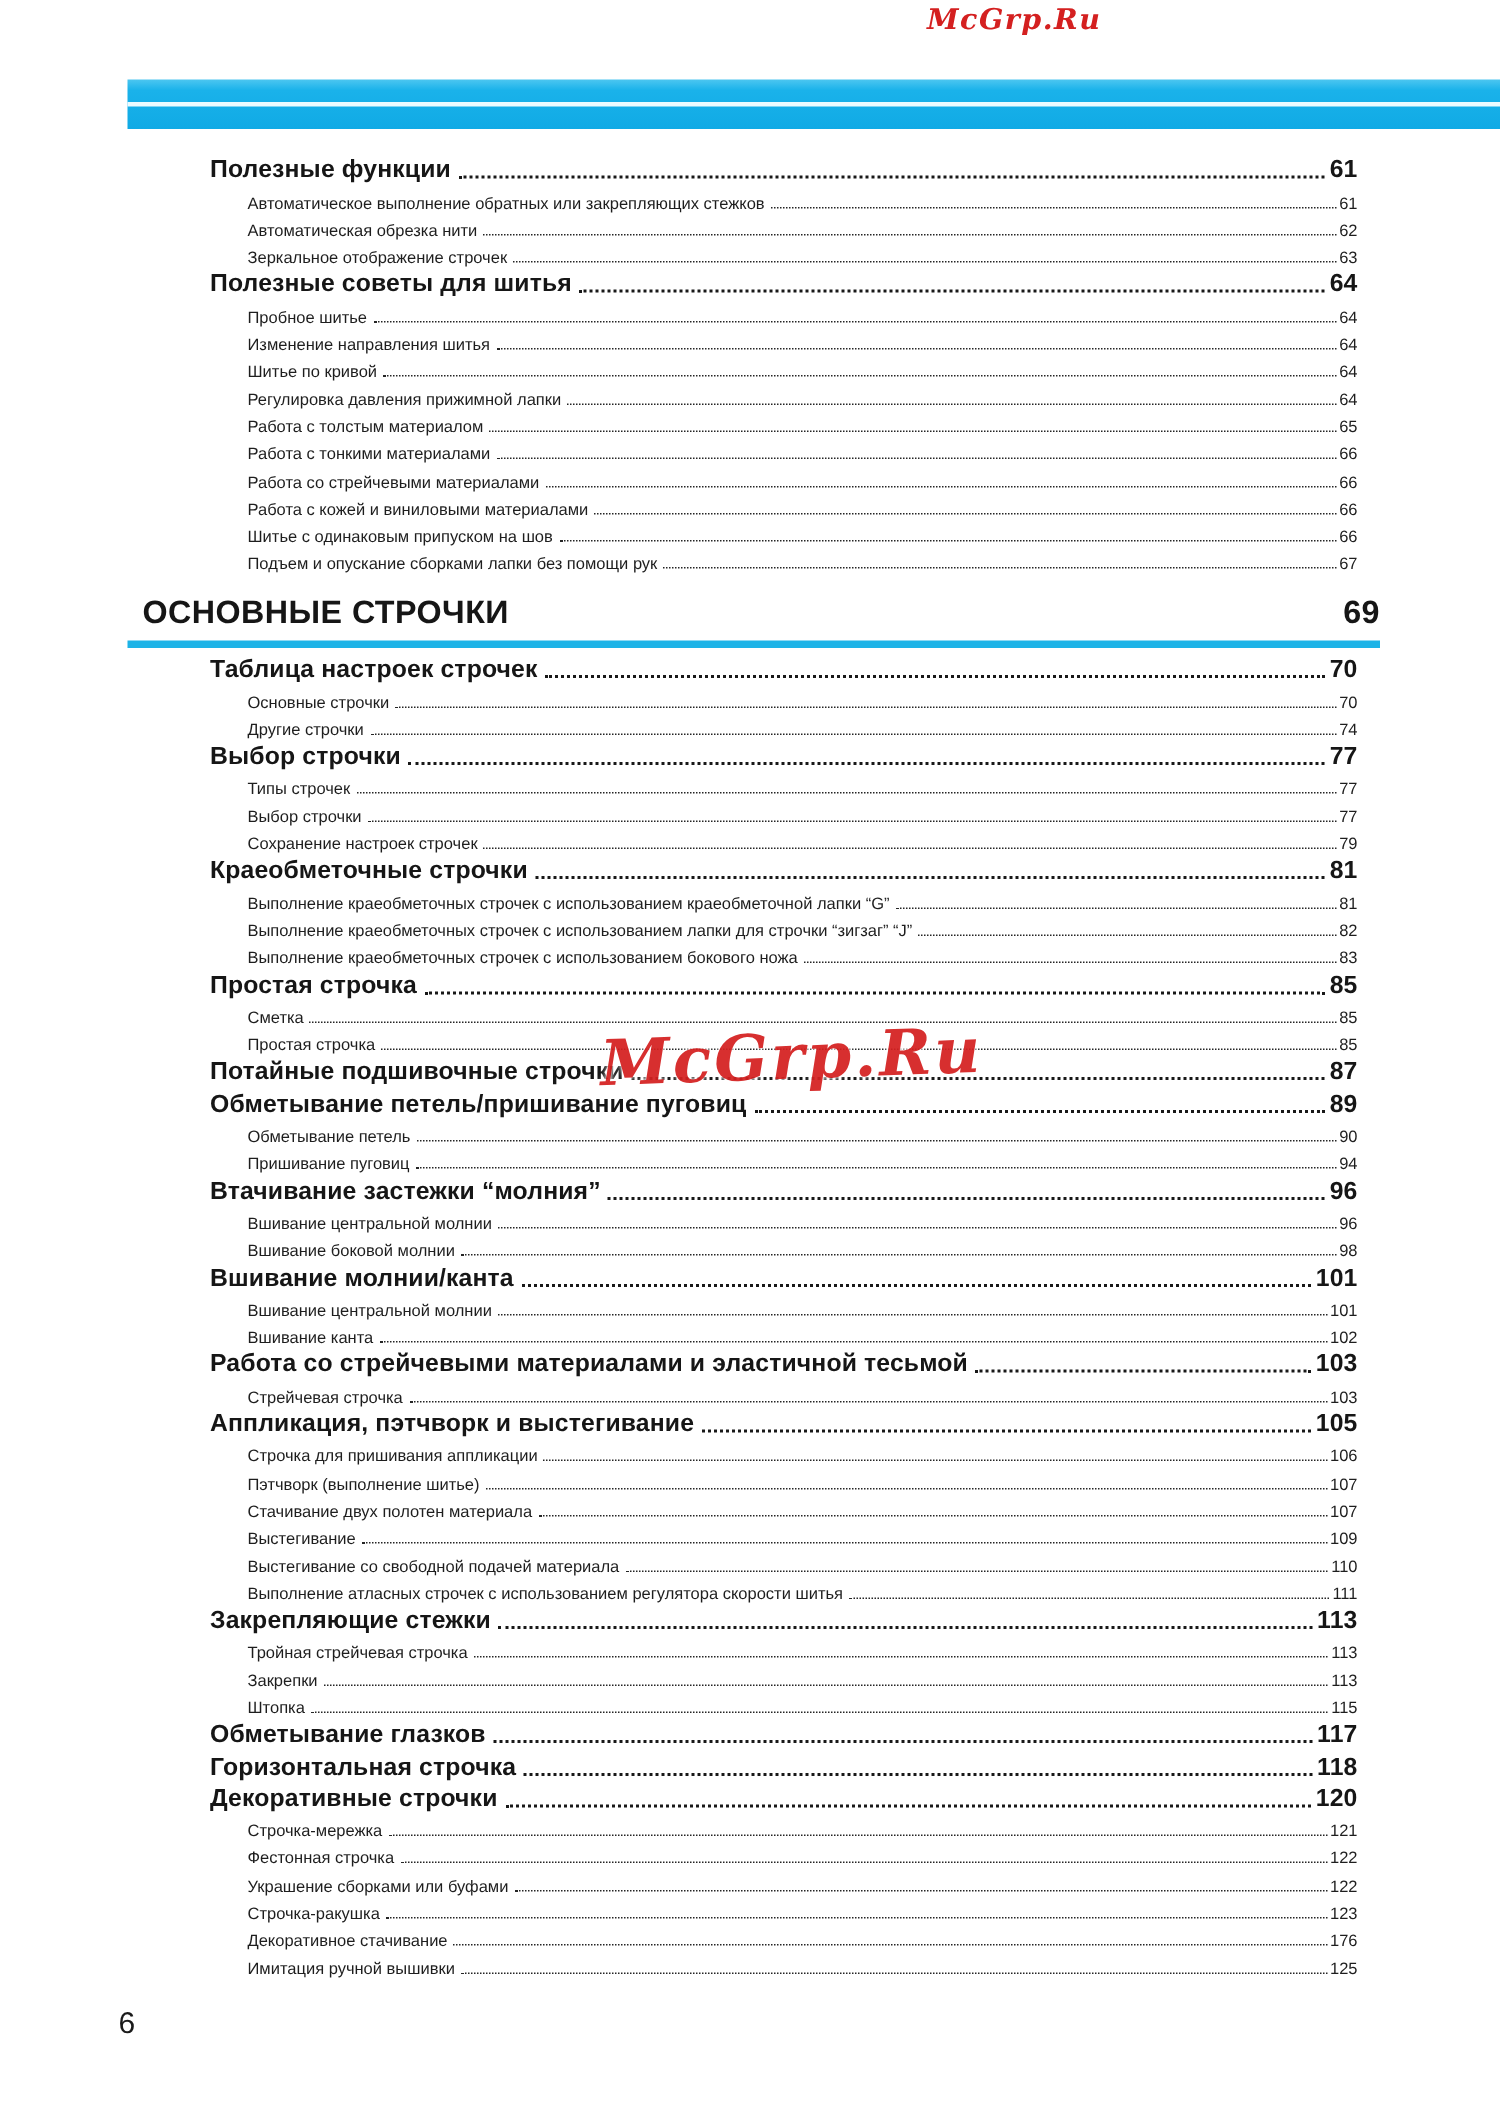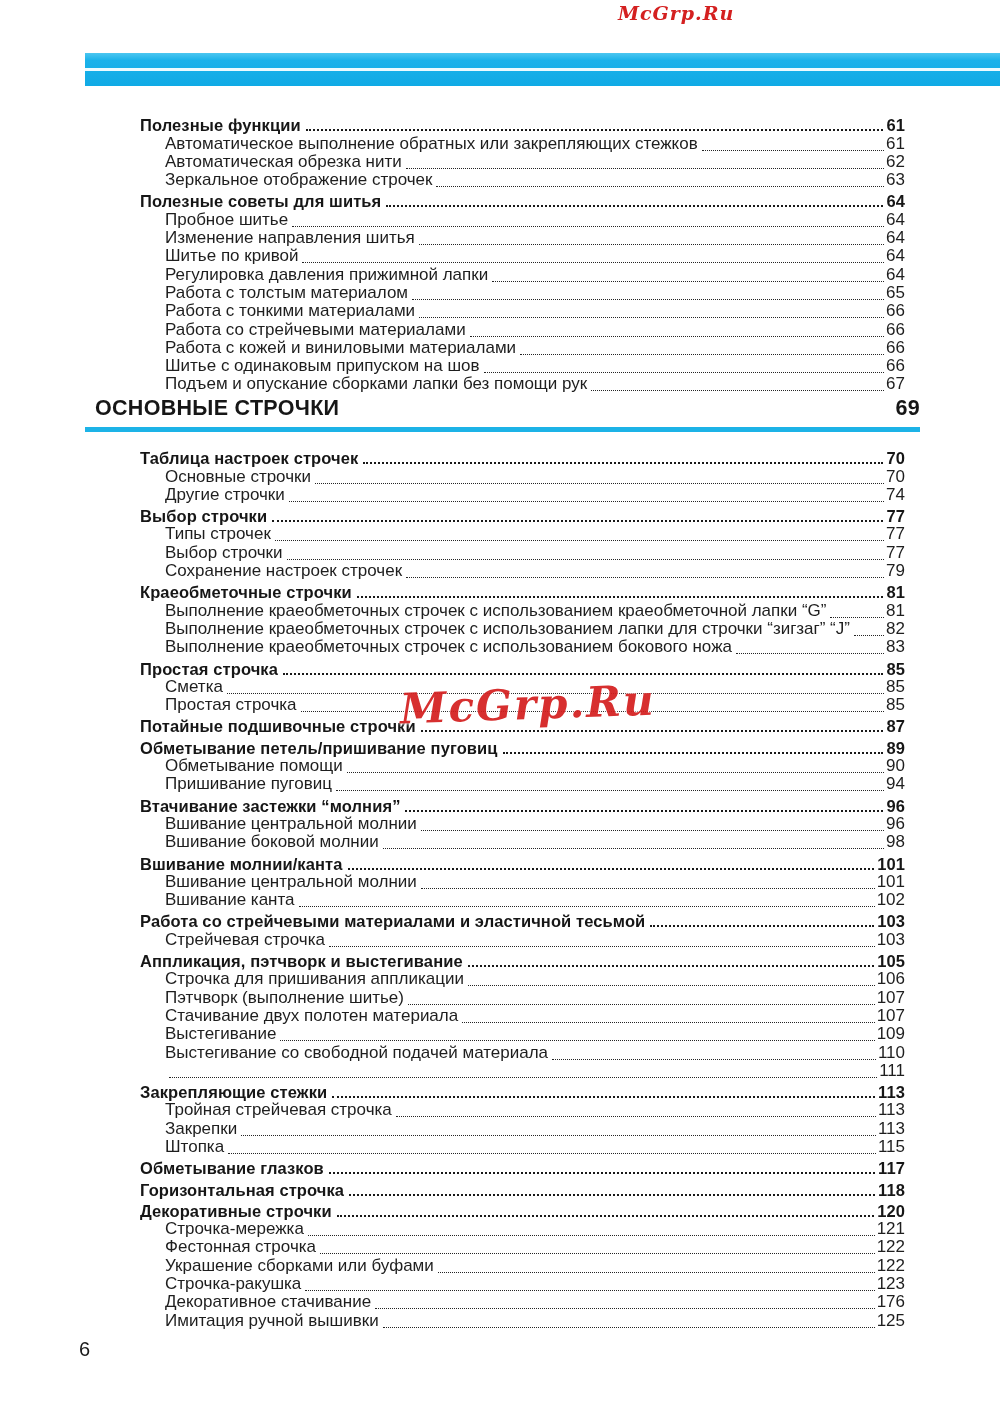--- a/index.html
+++ b/index.html
@@ -9,26 +9,26 @@
   }
   
   .band {
     position:absolute; top:53px; left:85px; right:0; height:33px;
     background:linear-gradient(180deg,#4cc6f0 0%, #1ab2ea 22%, #10aae5 100%);
   }
   .band .band-line {
     position:absolute; left:0; right:0; top:15px; height:2.5px; background:#ecfbff;
   }
   
-  .toc { position:absolute; left:140px; right:95px;margin-top:12px; }
+  .toc { position:absolute; left:140px; right:95px; }
   #toc-intro { top:102px; }
   #toc-main  { top:435px; }
   .row { display:flex; align-items:flex-end; }
   .row.l1 { font-weight:bold; font-size:16.5px; height:21.3px; letter-spacing:0.1px; }
-  .row.l2 { font-size:17px; height:18.3px; padding-left:25px; color:#1e1e1e; }
+  .row.l2 { font-size:11px; height:18.3px; padding-left:25px; color:#1e1e1e; }
   .lbl { white-space:nowrap; }
   .leader { flex:1 1 auto; min-width:8px; border-bottom:2.4px dotted #181818; margin:0 3px 4px 5px; }
   .l2 .leader { border-bottom:1.9px dotted #252525; margin:0 2px 3px 4px; }
   .pg { white-space:nowrap; }
   
   .section-head {
     position:absolute; left:95px; right:80px; top:396px;
     display:flex; justify-content:space-between; align-items:flex-end;
     font-weight:bold; font-size:21.5px; letter-spacing:0.3px;
   }
@@ -244,21 +244,21 @@
     <span class="pg">87</span>
   </div>
 
   <div class="row l1">
     <span class="lbl">Обметывание петель/пришивание пуговиц</span>
     <span class="leader"></span>
     <span class="pg">89</span>
   </div>
 
   <div class="row l2">
-    <span class="lbl">Обметывание помощи</span>
+    <span class="lbl">Обметывание петель</span>
     <span class="leader"></span>
     <span class="pg">90</span>
   </div>
 
   <div class="row l2">
     <span class="lbl">Пришивание пуговиц</span>
     <span class="leader"></span>
     <span class="pg">94</span>
   </div>
 
@@ -341,20 +341,21 @@
     <span class="pg">109</span>
   </div>
 
   <div class="row l2">
     <span class="lbl">Выстегивание со свободной подачей материала</span>
     <span class="leader"></span>
     <span class="pg">110</span>
   </div>
 
   <div class="row l2">
+    <span class="lbl">Выполнение атласных строчек с использованием регулятора скорости шитья</span>
     <span class="leader"></span>
     <span class="pg">111</span>
   </div>
 
   <div class="row l1">
     <span class="lbl">Закрепляющие стежки</span>
     <span class="leader"></span>
     <span class="pg">113</span>
   </div>
 

